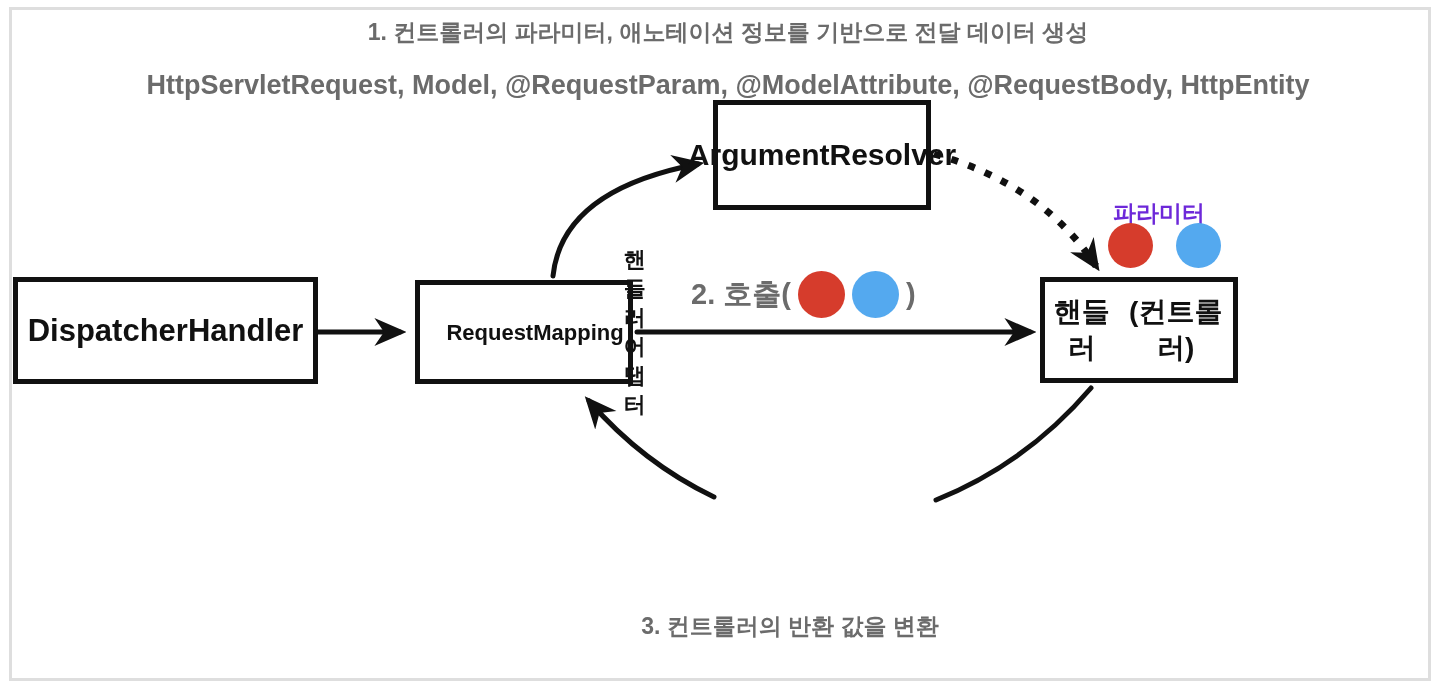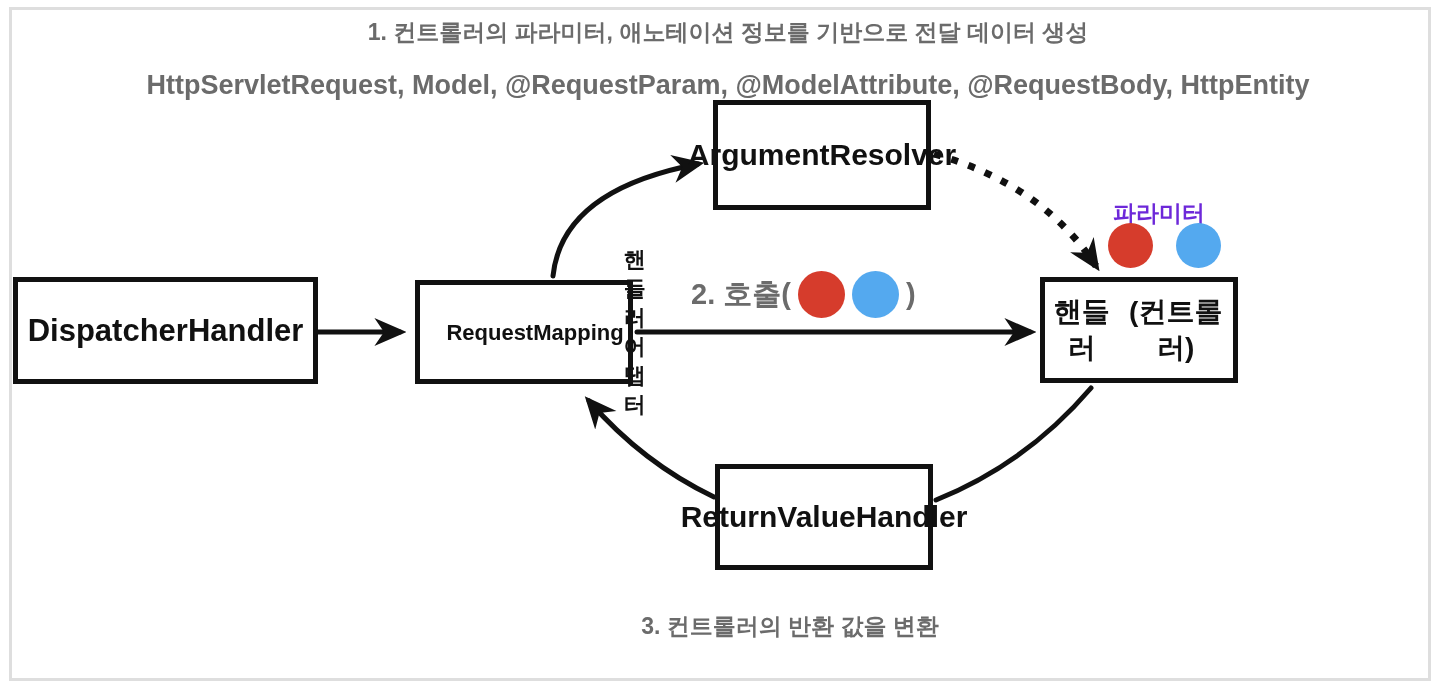--- a/index.html
+++ b/index.html
@@ -82,24 +82,20 @@
   <div class="node node-argument">
     <div>Argument</div>
     <div>Resolver</div>
   </div>
 
   <div class="node node-handler">
     <div>핸들러</div>
     <div>(컨트롤러)</div>
   </div>
 
-  <div class="node node-returnvalue">
-    <div>ReturnValue</div>
-    <div>Handler</div>
-  </div>
 
   <div class="call-label">
     <span>2. 호출(</span>
     <svg width="47" height="47">
       <circle cx="23.5" cy="23.5" r="23.5" fill="#d63c2c"></circle>
     </svg>
     <svg width="47" height="47">
       <circle cx="23.5" cy="23.5" r="23.5" fill="#54a9ef"></circle>
     </svg>
     <span>)</span>

